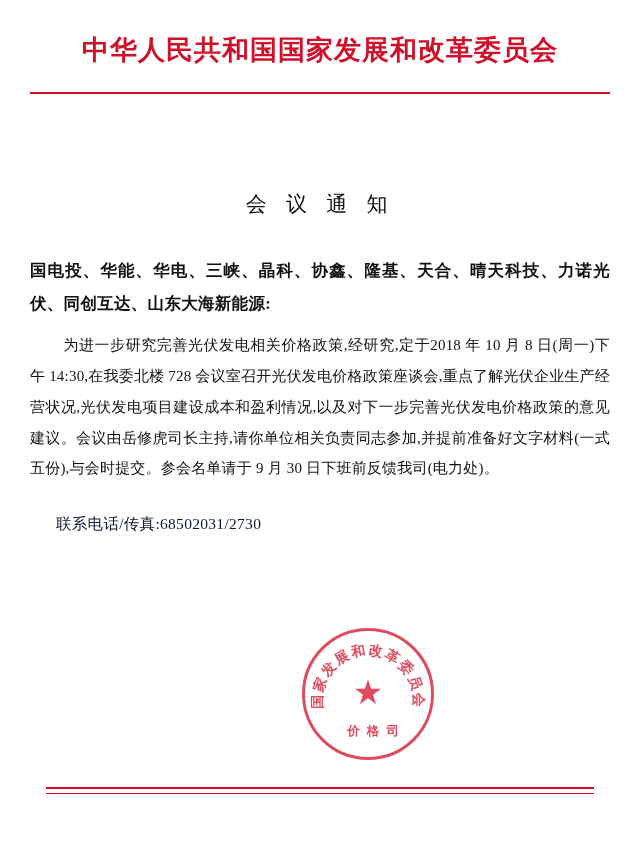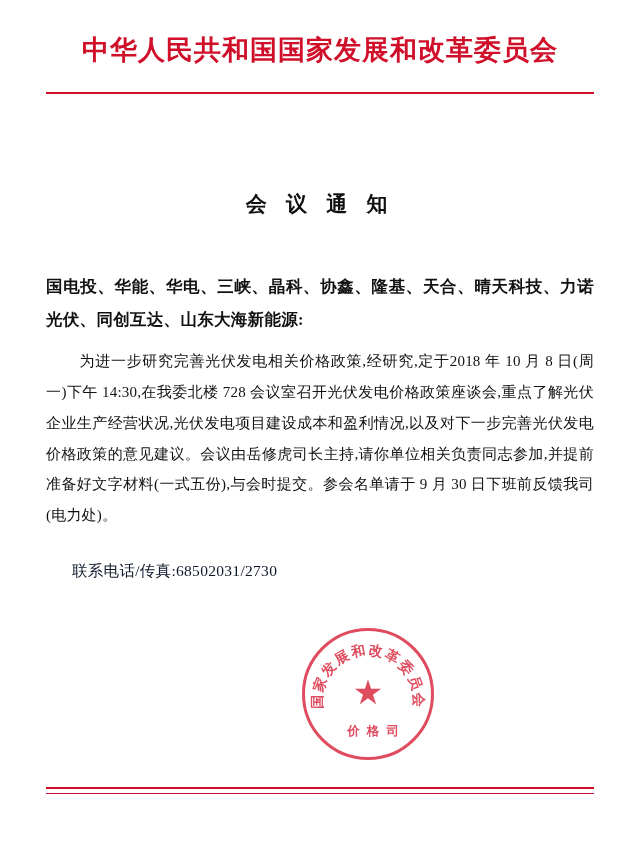--- a/index.html
+++ b/index.html
@@ -14,48 +14,48 @@
     color: #111111;
     position: relative;
     overflow: hidden;
   }
   .page {
     position: relative;
     width: 640px;
     height: 852px;
     background: #ffffff;
     box-sizing: border-box;
-    padding: 0 46px;
+    padding: 0 30px;
   }
   .letterhead {
     text-align: center;
     padding-top: 34px;
     color: #d0102a;
     font-family: "Liberation Serif", "DejaVu Serif", serif;
     font-weight: bold;
     font-size: 27px;
     letter-spacing: 1px;
     line-height: 1.2;
     white-space: nowrap;
   }
   .rule-top {
     margin-top: 26px;
     border-top: 2px solid #d0102a;
     width: 100%;
   }
   .doc-title {
     text-align: center;
     font-size: 21px;
-    font-weight: bold;
+    font-weight: normal;
     letter-spacing: 7px;
     margin-top: 96px;
     color: #101010;
   }
   .recipients {
-    margin-top: 52px;
+    margin-top: 36px;
     font-size: 16.5px;
     font-weight: bold;
     line-height: 2.0;
     letter-spacing: 0.3px;
     text-align: justify;
     color: #111;
   }
   .body-text {
     margin-top: 10px;
     font-size: 15px;

